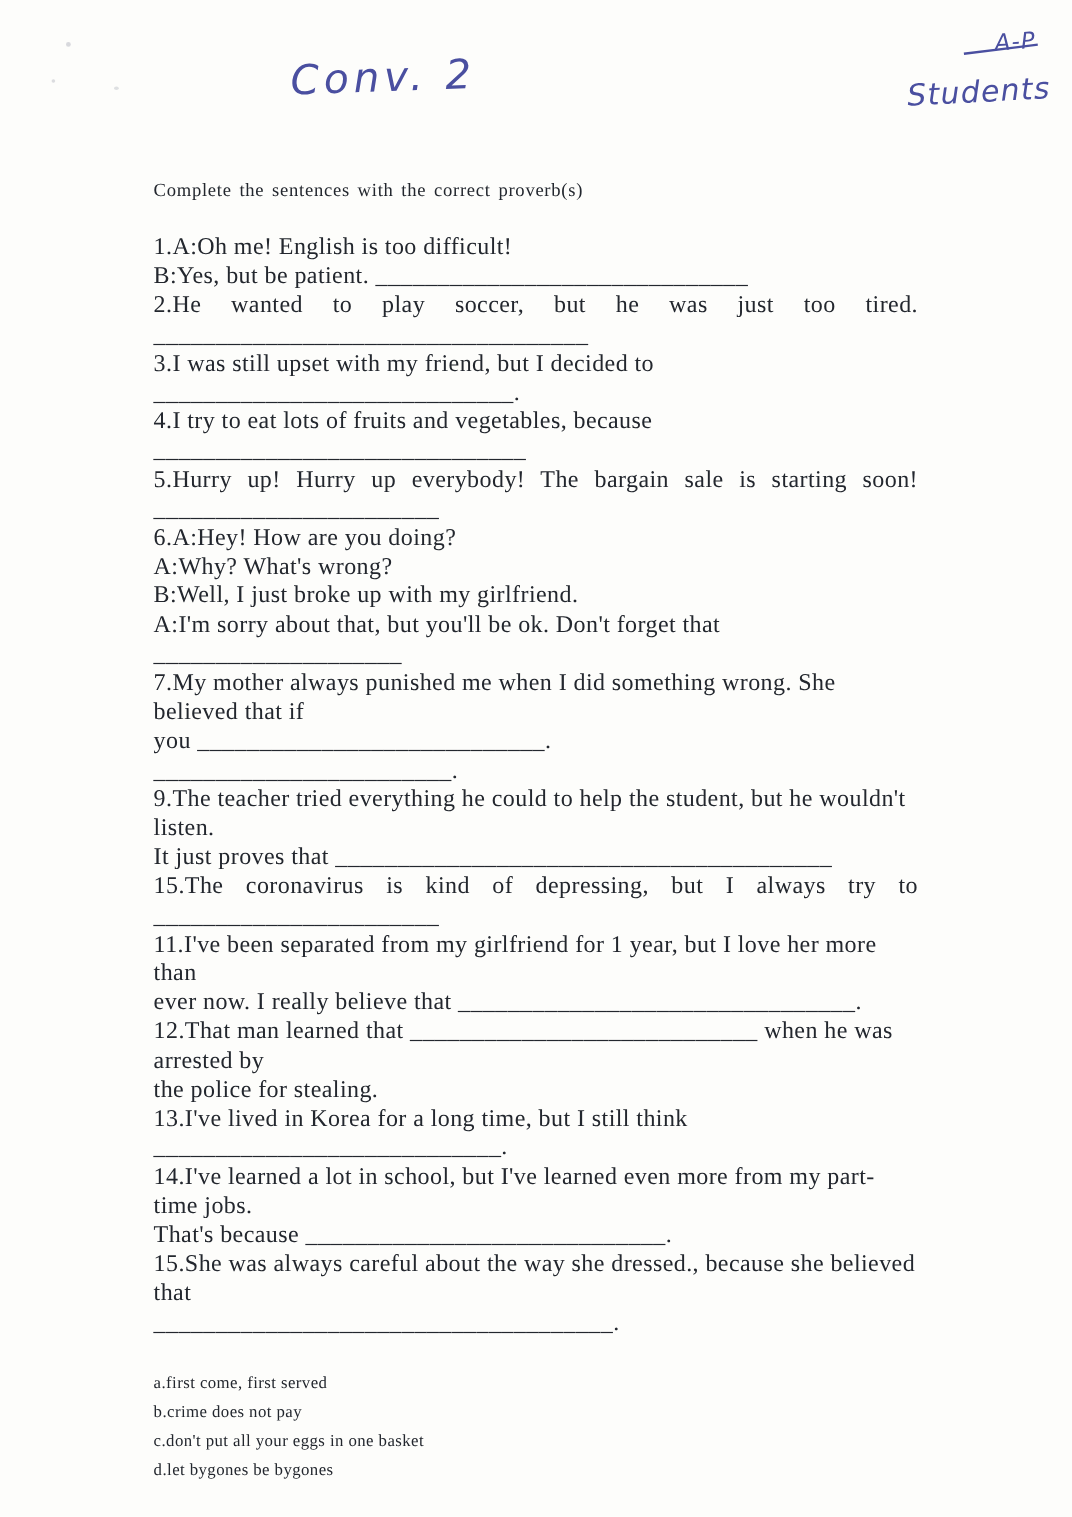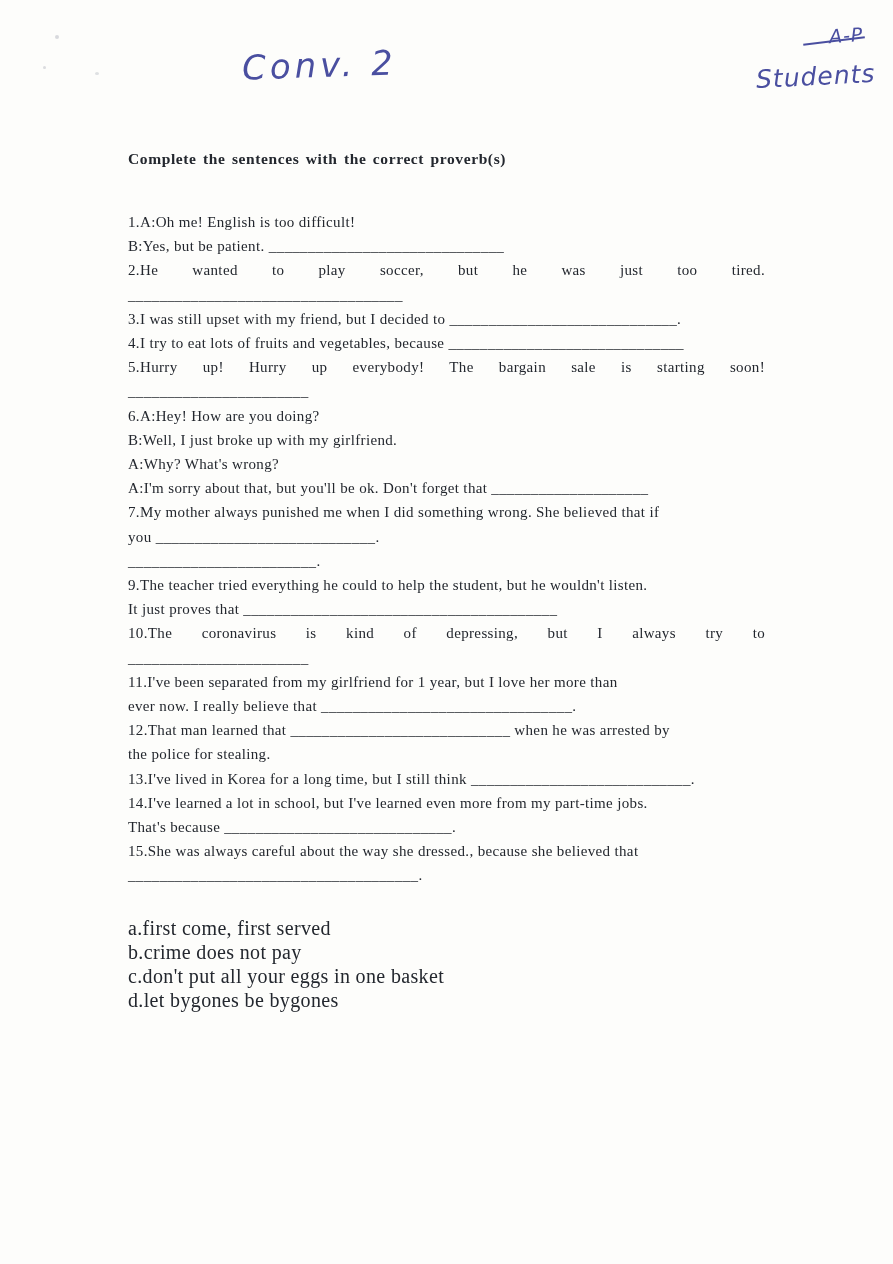--- a/index.html
+++ b/index.html
@@ -77,35 +77,34 @@
   
   .content {
     position: absolute;
     left: 128px;
     top: 150px;
     width: 637px;
   }
   .instruction {
     font-size: 15.5px;
     letter-spacing: .6px;
-    margin-bottom: 42px;
+    margin-bottom: 26px;
     word-spacing: 2px;
-    font-weight: bold;
   }
   .item {
-    font-size: 15px;
+    font-size: 20px;
     line-height: 24.2px;
     letter-spacing: .35px;
     margin-bottom: 0;
     text-align: justify;
   }
   .item.nojust { text-align: left; }
   .answers {
     margin-top: 28px;
-    font-size: 20px;
+    font-size: 14px;
     line-height: 24.2px;
     letter-spacing: .35px;
   }
 </style>
 </head>
 <body>
 
 <div class="page">
 
   <div class="speck" id="speck-a"></div>
@@ -136,37 +135,37 @@
         </div>
         <div class="item nojust">
           <div>4.I try to eat lots of fruits and vegetables, because ______________________________</div>
         </div>
         <div class="item">
           <div style="text-align: justify; text-align-last: justify;">5.Hurry up! Hurry up everybody! The bargain sale is starting soon!</div>
           <div>_______________________</div>
         </div>
         <div class="item nojust">
           <div>6.A:Hey! How are you doing?</div>
+          <div>A:Why? What's wrong?</div>
           <div>B:Well, I just broke up with my girlfriend.</div>
-          <div>A:Why? What's wrong?</div>
           <div>A:I'm sorry about that, but you'll be ok. Don't forget that ____________________</div>
         </div>
         <div class="item nojust">
           <div>7.My mother always punished me when I did something wrong. She believed that if</div>
           <div>you ____________________________.</div>
         </div>
         <div class="item">
           <div>________________________.</div>
         </div>
         <div class="item nojust">
           <div>9.The teacher tried everything he could to help the student, but he wouldn't listen.</div>
           <div>It just proves that ________________________________________</div>
         </div>
         <div class="item">
-          <div style="text-align: justify; text-align-last: justify;">10.The coronavirus is kind of depressing, but I always try to</div>
+          <div style="text-align: justify; text-align-last: justify;">15.The coronavirus is kind of depressing, but I always try to</div>
           <div>_______________________</div>
         </div>
         <div class="item nojust">
           <div>11.I've been separated from my girlfriend for 1 year, but I love her more than</div>
           <div>ever now. I really believe that ________________________________.</div>
         </div>
         <div class="item nojust">
           <div>12.That man learned that ____________________________ when he was arrested by</div>
           <div>the police for stealing.</div>
         </div>

